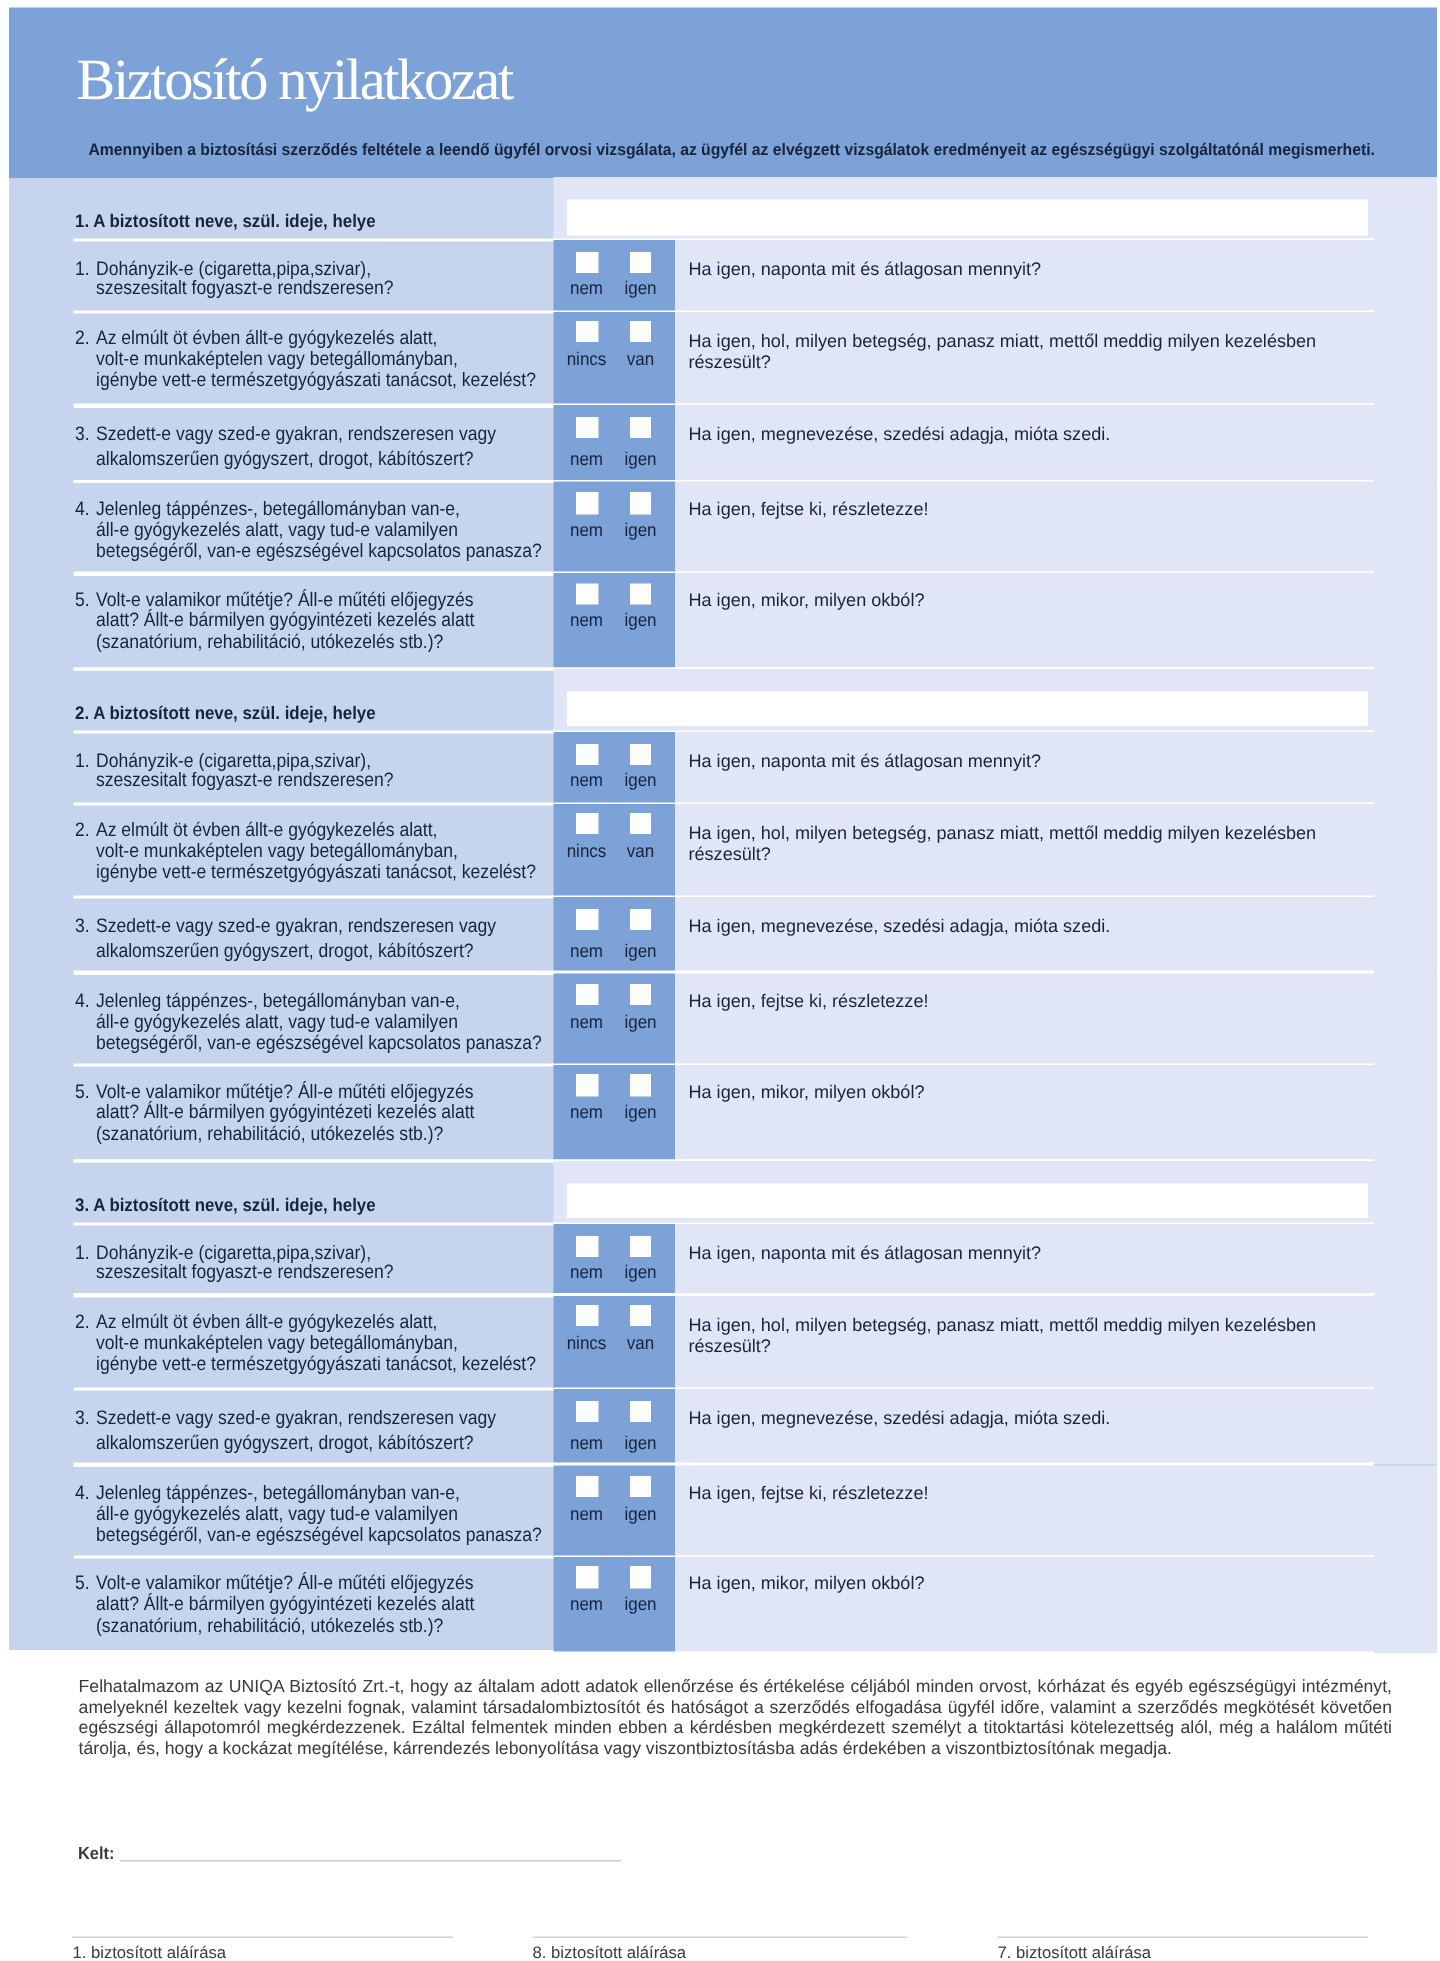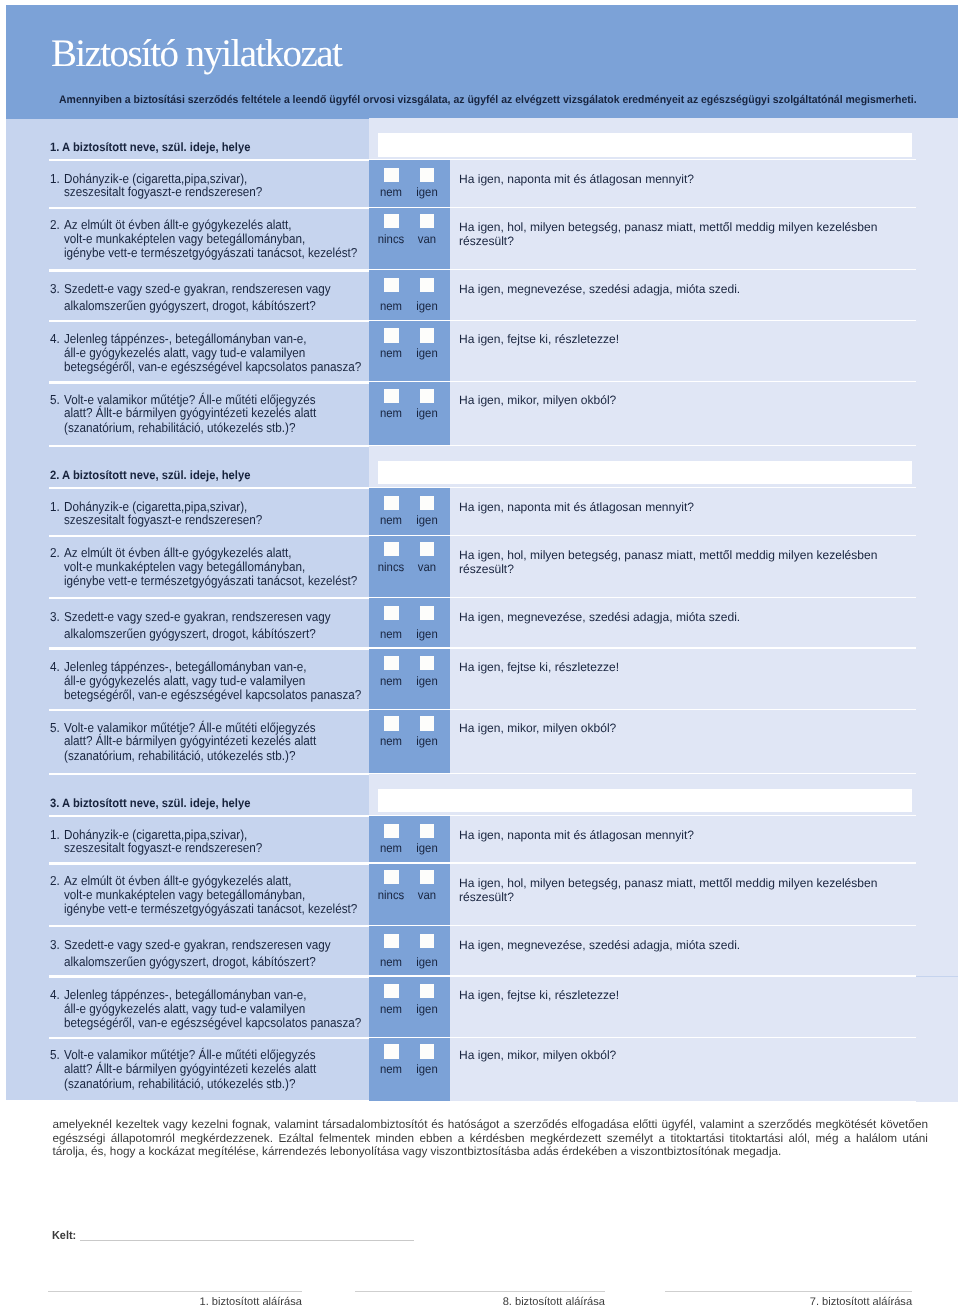--- a/index.html
+++ b/index.html
@@ -23,21 +23,21 @@
 .cblab{position:absolute;font-size:12.2px;line-height:12.2px;color:var(--tx);text-align:center;white-space:nowrap;transform:scaleX(0.93);}
 .hacol{position:absolute;left:444.3px;width:507.7px;background:var(--ac);}
 .hatxt{position:absolute;left:452.8px;font-size:12.15px;line-height:12.15px;color:var(--tx);white-space:nowrap;transform:scaleX(0.992);transform-origin:0 0;}
 .decl{position:absolute;left:52.4px;top:1118px;width:875.6px;font-size:11.75px;line-height:13.52px;color:#3a3a3a;}
 .decl div{text-align:justify;-webkit-text-align-last:justify;text-align-last:justify;}
 .decl div:last-child{text-align:left;-webkit-text-align-last:left;text-align-last:left;}
 .kelt{position:absolute;left:52.4px;top:1230px;font-size:11.6px;line-height:11.6px;font-weight:bold;color:#3a3a3a;transform:scaleX(0.94);transform-origin:0 0;}
 .keltvalue{position:absolute;left:86px;top:1230px;font-size:11.6px;line-height:11.6px;color:#3a3a3a;}
 .keltline{position:absolute;left:79.5px;top:1240.4px;width:334.5px;height:1.1px;background:#c9c9c9;}
 .sigline{position:absolute;height:1.1px;background:#cfcfcf;top:1291.3px;}
-.siglab{position:absolute;top:1296.8px;font-size:11.1px;line-height:11.1px;color:#3a3a3a;text-align:right;}
+.siglab{position:absolute;top:1296.8px;font-size:11.1px;line-height:11.1px;color:#3a3a3a;text-align:left;}
 </style>
 </head>
 <body>
 
 <div class="page">
 
   <div class="hdr">
     <div class="hdr-title">Biztosító nyilatkozat</div>
     <div class="hdr-sub">Amennyiben a biztosítási szerződés feltétele a leendő ügyfél orvosi vizsgálata, az ügyfél az elvégzett vizsgálatok eredményeit az egészségügyi szolgáltatónál megismerheti.</div>
   </div>
@@ -268,22 +268,23 @@
           <div class="cb" style="left:413.5px;top:6.20px"></div>
           <div class="cblab" style="left:365.2px;top:25.10px;width:40px">nem</div>
           <div class="cblab" style="left:400.7px;top:25.10px;width:40px">igen</div>
           <div class="hatxt" style="top:11.30px">Ha igen, mikor, milyen okból?</div>
         </div>
         <div class="sep" style="top:981.90px"></div>
       </div>
   </div>
 
   <div class="decl">
-    <div>amelyeknél kezeltek vagy kezelni fognak, valamint társadalombiztosítót és hatóságot a szerződés elfogadása előtti ügyfél, valamint a szerződés megkötését követően</div>
-    <div>egészségi állapotomról megkérdezzenek. Ezáltal felmentek minden ebben a kérdésben megkérdezett személyt a titoktartási titoktartási alól, még a halálom utáni</div>
+    <div>Felhatalmazom az UNIQA Biztosító Zrt.-t, hogy az általam adott adatok ellenőrzése és értékelése céljából minden orvost, kórházat és egyéb egészségügyi intézményt,</div>
+    <div>amelyeknél kezeltek vagy kezelni fognak, valamint társadalombiztosítót és hatóságot a szerződés elfogadása ügyfél időre, valamint a szerződés megkötését követően</div>
+    <div>egészségi állapotomról megkérdezzenek. Ezáltal felmentek minden ebben a kérdésben megkérdezett személyt a titoktartási kötelezettség alól, még a halálom műtéti</div>
     <div>tárolja, és, hogy a kockázat megítélése, kárrendezés lebonyolítása vagy viszontbiztosításba adás érdekében a viszontbiztosítónak megadja.</div>
   </div>
 
   <div class="kelt">Kelt:</div>
   <div class="keltline"></div>
   <div class="keltvalue"></div>
 
   <div class="sigline" style="left:48.3px;width:253.6px"></div>
   <div class="sigline" style="left:355px;width:250px"></div>
   <div class="sigline" style="left:665px;width:247.1px"></div>

